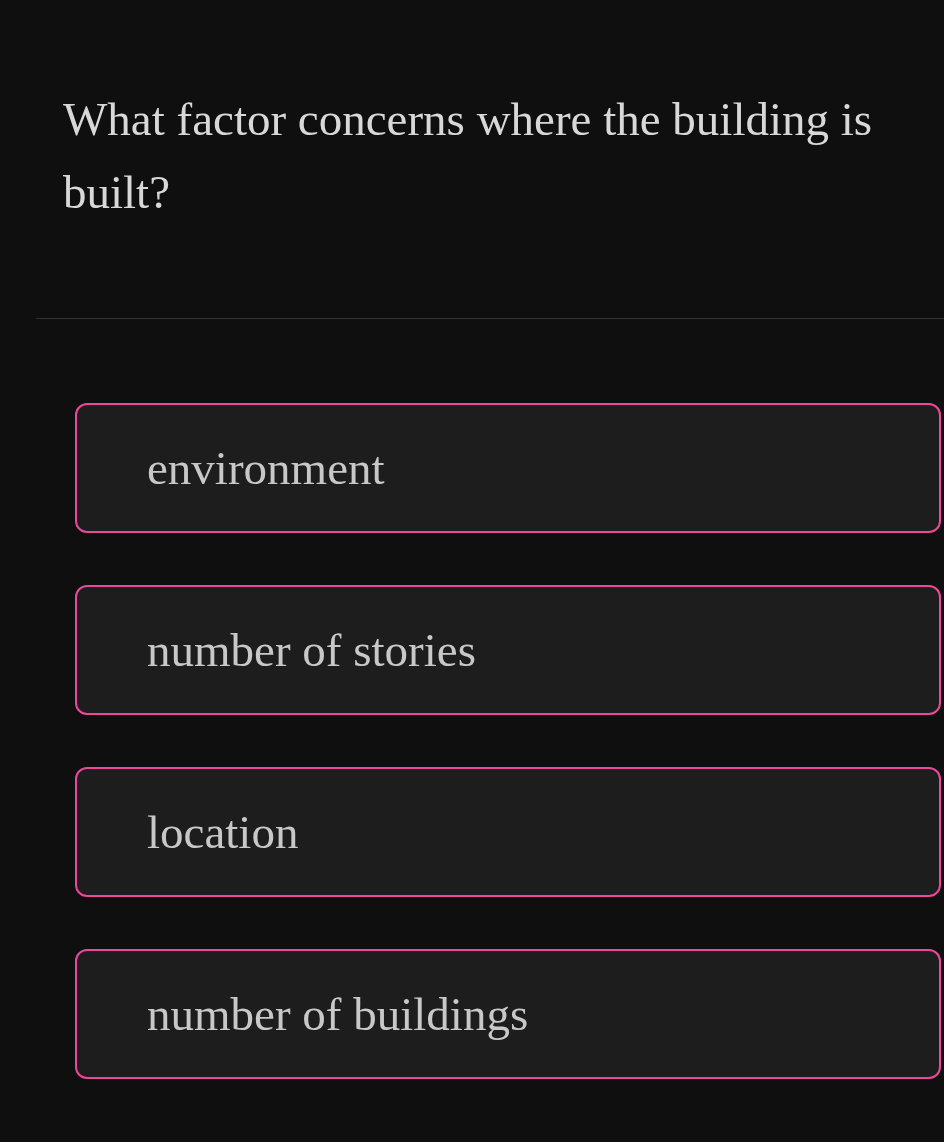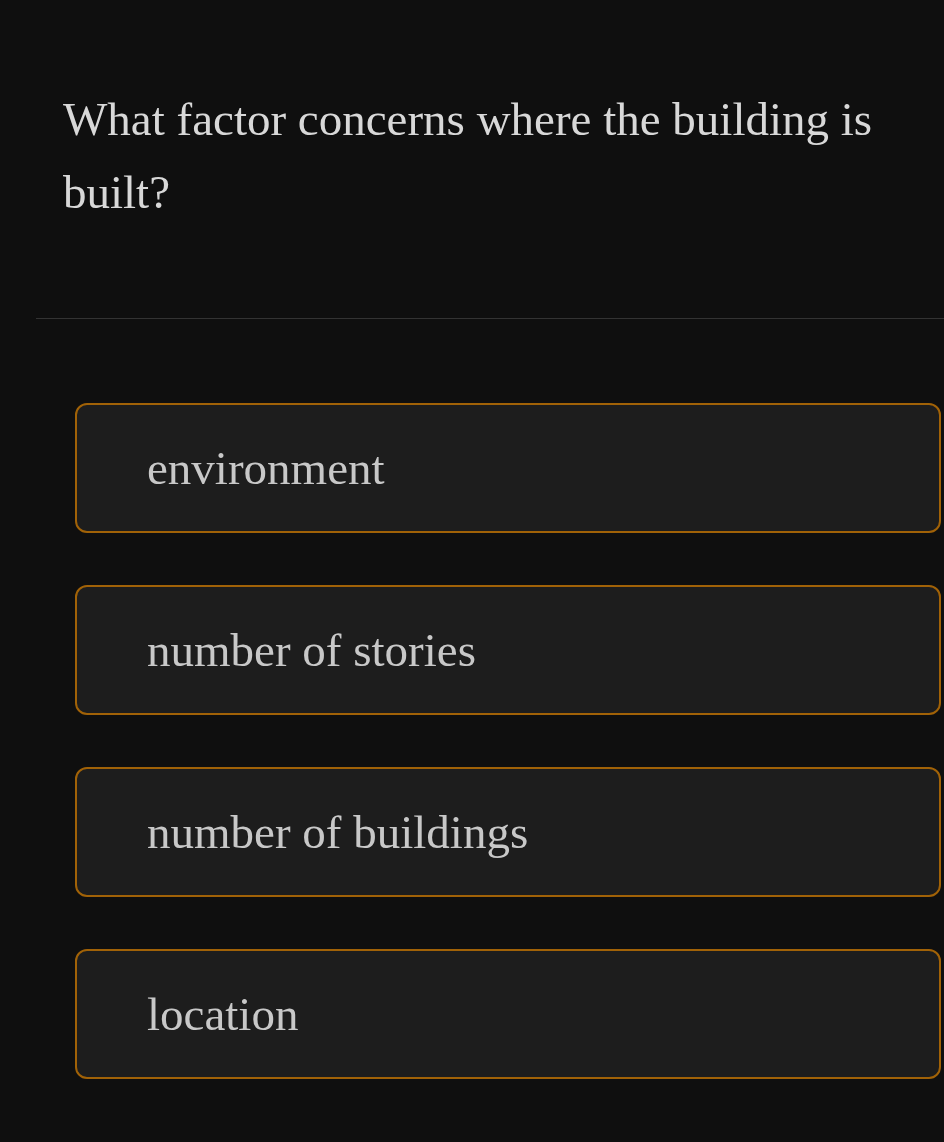--- a/index.html
+++ b/index.html
@@ -47,21 +47,21 @@
     }
     
     .answer-options {
       display: flex;
       flex-direction: column;
       gap: 28px;
     }
     
     .answer-option {
       background-color: #1d1d1d;
-      border: 2px solid #a16207;
+      border: 2px solid #ec4899;
       border-radius: 12px;
       padding: 36px 58px;
       cursor: pointer;
       color: #c8c8c8;
       font-size: 47px;
       font-weight: 400;
       font-family: Georgia, 'Times New Roman', serif;
       text-align: left;
       width: 100%;
     }
@@ -78,19 +78,19 @@
 <div class="answer-section">
 
   <div class="answer-options">
     <button class="answer-option">
       <span>environment</span>
     </button>
     <button class="answer-option">
       <span>number of stories</span>
     </button>
     <button class="answer-option">
-      <span>number of buildings</span>
+      <span>location</span>
     </button>
     <button class="answer-option">
-      <span>location</span>
+      <span>number of buildings</span>
     </button>
   </div>
 </div>
 
 </body></html>

